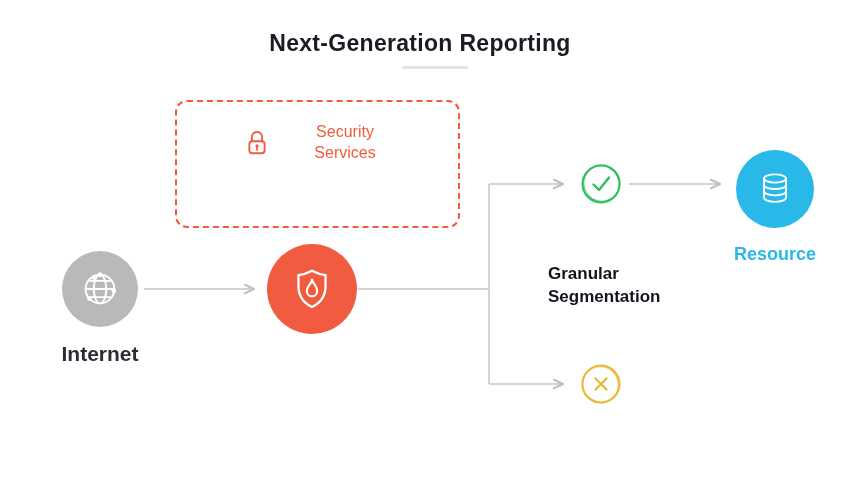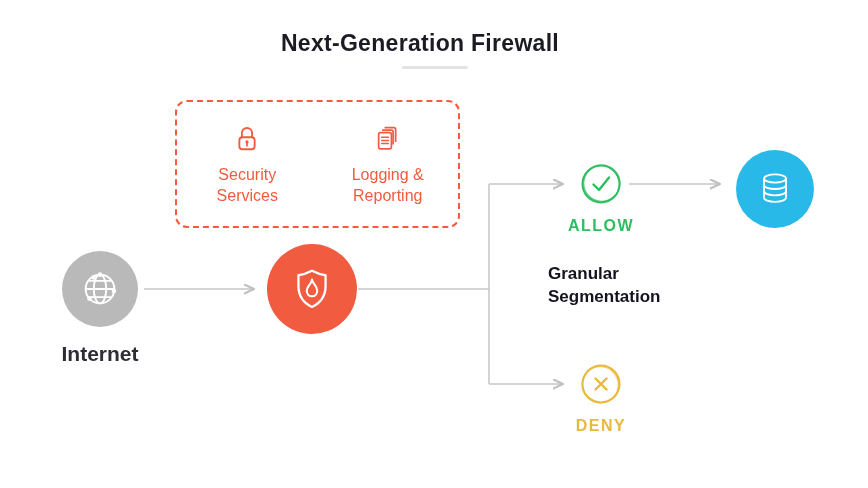--- a/index.html
+++ b/index.html
@@ -10,21 +10,21 @@
   .connectors { position:absolute; left:0; top:0; width:868px; height:488px; pointer-events:none; }
 
   .title { position:absolute; top:30px; left:0; width:840px; text-align:center;
            font-size:23px; font-weight:700; color:#1b1b24; letter-spacing:.3px; }
   .title-underline { position:absolute; top:66px; left:402px; width:66px; height:3px;
            background:#e3e3e3; border-radius:2px; }
 
   .services-box { position:absolute; left:175px; top:100px; width:285px; height:128px;
            border:2px dashed #f25b3d; border-radius:12px;
            display:flex; justify-content:space-around; align-items:flex-start; padding-top:20px; }
-  .service { display:flex; flex-direction:column; align-items:center; gap:9px; }
+  .service { display:flex; align-items:center; gap:21px; }
   .service-label { width:100px; font-size:16px; color:#f25b3d; text-align:center;
            line-height:1.3; font-weight:500; }
 
   .node-circle { position:absolute; border-radius:50%;
            display:flex; align-items:center; justify-content:center; }
   .internet-circle { left:62px;  top:251px; width:76px; height:76px; background:#b9b9b9; }
   .firewall-circle { left:267px; top:244px; width:90px; height:90px; background:#f15b40; }
   .resource-circle { left:736px; top:150px; width:78px; height:78px; background:#29b9e8; }
   .allow-circle    { left:579px; top:162px; width:44px; height:44px; }
   .deny-circle     { left:579px; top:362px; width:44px; height:44px; }
@@ -50,41 +50,32 @@
       </marker>
     </defs>
     <path d="M144 289 H254" stroke="#c6c6c6" stroke-width="1.5" fill="none" marker-end="url(#ah)"></path>
     <path d="M358 289 H489" stroke="#c6c6c6" stroke-width="1.5" fill="none"></path>
     <path d="M489 184 V384" stroke="#c6c6c6" stroke-width="1.5" fill="none"></path>
     <path d="M489 184 H563" stroke="#c6c6c6" stroke-width="1.5" fill="none" marker-end="url(#ah)"></path>
     <path d="M489 384 H563" stroke="#c6c6c6" stroke-width="1.5" fill="none" marker-end="url(#ah)"></path>
     <path d="M629 184 H720" stroke="#c6c6c6" stroke-width="1.5" fill="none" marker-end="url(#ah)"></path>
   </svg>
 
-  <div class="title">Next-Generation Firewall</div>
+  <div class="title">Next-Generation Reporting</div>
   <div class="title-underline"></div>
 
   <div class="services-box">
     <div class="service">
       <svg width="34" height="34" viewBox="0 0 40 40">
         <path d="M14 18 v-5 a6 6 0 0 1 12 0 v5" fill="none" stroke="#f25b3d" stroke-width="2.2" stroke-linecap="round"></path>
         <rect x="11" y="18" width="18" height="14" rx="3.5" fill="none" stroke="#f25b3d" stroke-width="2.2"></rect>
         <circle cx="20" cy="23.5" r="1.9" fill="#f25b3d"></circle>
         <path d="M20 25 v3" stroke="#f25b3d" stroke-width="2" stroke-linecap="round"></path>
       </svg>
       <div class="service-label">Security Services</div>
-    </div>
-    <div class="service">
-      <svg width="34" height="34" viewBox="0 0 40 40">
-        <path d="M16 6.5 h11 a2 2 0 0 1 2 2 v15" fill="none" stroke="#f25b3d" stroke-width="2"></path>
-        <path d="M13 9.5 h11 a2 2 0 0 1 2 2 v15" fill="none" stroke="#f25b3d" stroke-width="2"></path>
-        <rect x="9" y="12.5" width="15" height="19" rx="2" fill="#ffffff" stroke="#f25b3d" stroke-width="2"></rect>
-        <path d="M12.5 18 h8 M12.5 21.7 h8 M12.5 25.4 h8" stroke="#f25b3d" stroke-width="1.8" stroke-linecap="round"></path>
-      </svg>
-      <div class="service-label">Logging &amp; Reporting</div>
     </div>
   </div>
 
   <div class="node-circle internet-circle">
     <svg width="46" height="46" viewBox="0 0 48 48">
       <circle cx="24" cy="24" r="15" fill="none" stroke="#ffffff" stroke-width="2"></circle>
       <ellipse cx="24" cy="24" rx="6.5" ry="15" fill="none" stroke="#ffffff" stroke-width="2"></ellipse>
       <path d="M9 24 H39 M12 15.5 H36 M12 32.5 H36" fill="none" stroke="#ffffff" stroke-width="2"></path>
       <circle cx="24" cy="9" r="2.4" fill="#ffffff"></circle>
       <circle cx="38.5" cy="26" r="2.4" fill="#ffffff"></circle>
@@ -101,36 +92,35 @@
     </svg>
   </div>
 
   <div class="node-circle allow-circle">
     <svg width="44" height="44" viewBox="0 0 44 44">
       <circle cx="22" cy="22" r="18.5" fill="none" stroke="#2dbe60" stroke-width="2"></circle>
       <circle cx="22.8" cy="21.3" r="18.1" fill="none" stroke="#2dbe60" stroke-width="1.4" opacity="0.7"></circle>
       <path d="M14.5 22.5 L20 28 L30 15.5" fill="none" stroke="#2dbe60" stroke-width="2.4" stroke-linecap="round" stroke-linejoin="round"></path>
     </svg>
   </div>
-  <div class="node-label allow-label">ALLOW</div>
 
   <div class="node-circle deny-circle">
     <svg width="44" height="44" viewBox="0 0 44 44">
       <circle cx="22" cy="22" r="18.5" fill="none" stroke="#e9b93c" stroke-width="2"></circle>
       <circle cx="21.3" cy="22.7" r="18.1" fill="none" stroke="#e9b93c" stroke-width="1.4" opacity="0.7"></circle>
       <path d="M16.5 16.5 L27.5 27.5 M27.5 16.5 L16.5 27.5" fill="none" stroke="#e9b93c" stroke-width="2.4" stroke-linecap="round"></path>
     </svg>
   </div>
-  <div class="node-label deny-label">DENY</div>
 
   <div class="node-circle resource-circle">
     <svg width="44" height="44" viewBox="0 0 48 48">
       <ellipse cx="24" cy="12.5" rx="12" ry="4.5" fill="none" stroke="#ffffff" stroke-width="2"></ellipse>
       <path d="M12 12.5 V33.5 M36 12.5 V33.5" fill="none" stroke="#ffffff" stroke-width="2"></path>
       <path d="M12 19.5 c0 2.5 5.4 4.5 12 4.5 s12 -2 12 -4.5" fill="none" stroke="#ffffff" stroke-width="2"></path>
       <path d="M12 26.5 c0 2.5 5.4 4.5 12 4.5 s12 -2 12 -4.5" fill="none" stroke="#ffffff" stroke-width="2"></path>
       <path d="M12 33.5 c0 2.5 5.4 4.5 12 4.5 s12 -2 12 -4.5" fill="none" stroke="#ffffff" stroke-width="2"></path>
     </svg>
   </div>
+  <div class="node-label resource-label">Resource</div>
 
   <div class="segmentation-label">Granular Segmentation</div>
 
 </div>
 
 </body></html>

